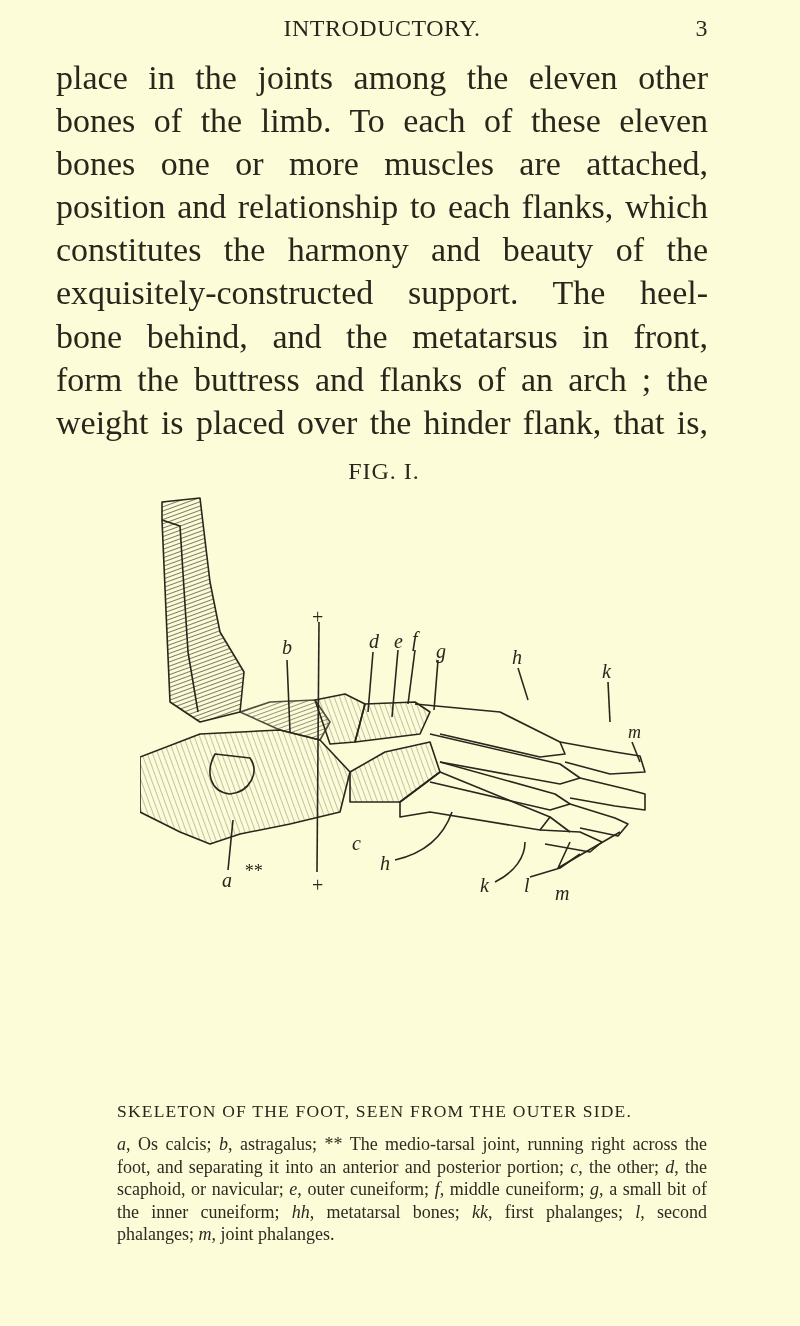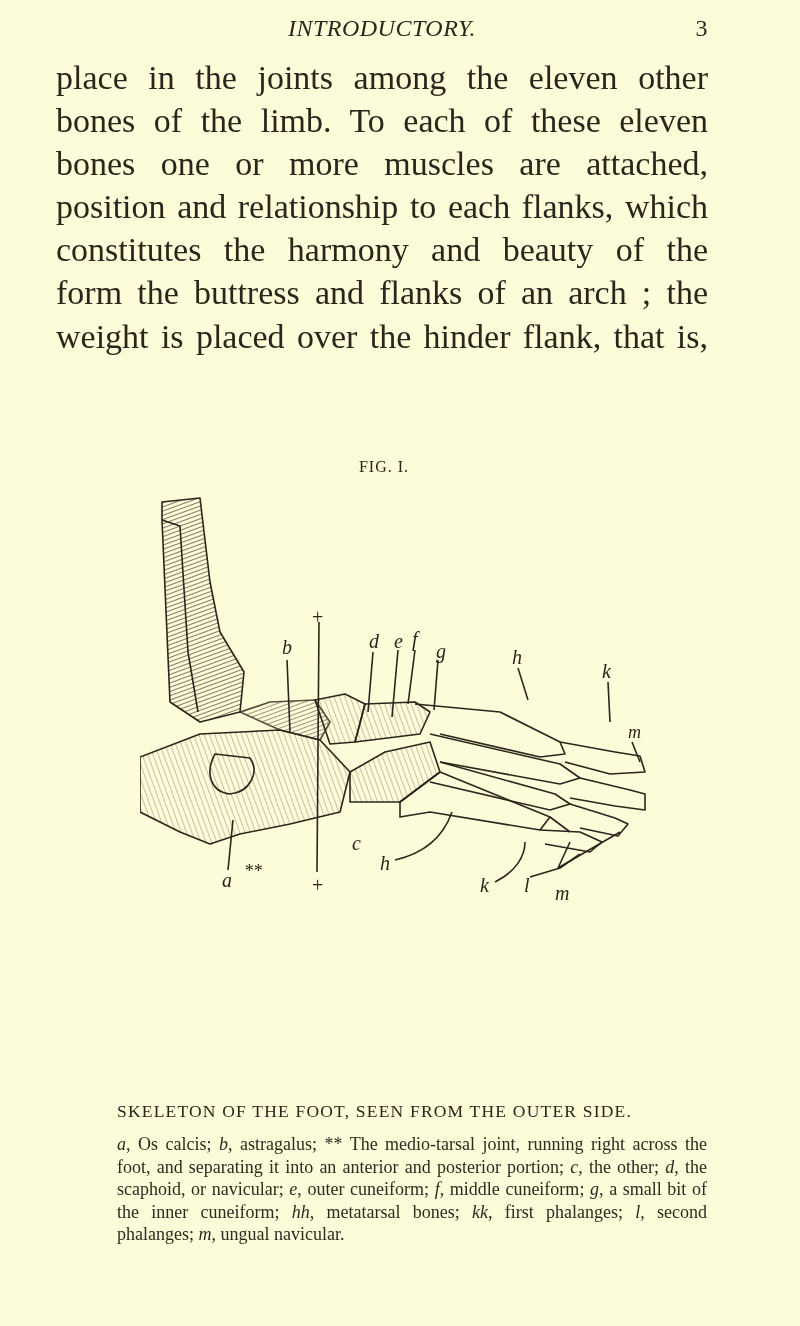--- a/index.html
+++ b/index.html
@@ -8,31 +8,31 @@
     background: #fdfcd9;
     font-family: "Liberation Serif", "DejaVu Serif", serif;
     color: #2a261c;
     position: relative;
   }
   .page { position: absolute; inset: 0; }
   .running-head {
     position: absolute; top: 5px; left: 56px; width: 652px; height: 30px;
     font-size: 24px; letter-spacing: 0.5px;
   }
-  .running-head .title { position: absolute; left: 0; right: 0; text-align: center; top: 10px; font-style: italic; }
+  .running-head .title { position: absolute; left: 0; right: 0; text-align: center; top: 10px; }
   .running-head .pageno { position: absolute; right: 0; top: 10px; }
   .body-text {
     position: absolute; top: 56px; left: 56px; width: 652px;
     font-size: 34px; line-height: 43.1px;
     text-align: justify; text-align-last: justify;
   }
   .body-text .line { display: block; white-space: nowrap; text-align: justify; text-align-last: justify; }
   .fig-title {
     position: absolute; top: 458px; left: 0; width: 768px; text-align: center;
-    font-size: 16px; letter-spacing: 1px;
+    font-size: 24px; letter-spacing: 1px;
   }
   .figure { position: absolute; top: 472px; left: 140px; width: 520px; height: 430px; }
   .fig-label {
     position: absolute; font-style: italic; font-size: 20px;
     font-family: "Liberation Serif", "DejaVu Serif", serif;
   }
   .caption-title {
     position: absolute; top: 1101px; left: 117px; font-size: 17.5px; letter-spacing: 1.2px;
     white-space: nowrap;
   }
@@ -51,20 +51,22 @@
     <span class="title">INTRODUCTORY.</span>
     <span class="pageno">3</span>
   </div>
 
   <div class="body-text">
     <span class="line">place in the joints among the eleven other</span>
     <span class="line">bones of the limb.  To each of these eleven</span>
     <span class="line">bones one or more muscles are attached,</span>
     <span class="line">position and relationship to each flanks, which</span>
     <span class="line">constitutes the harmony and beauty of the</span>
+    <span class="line">exquisitely-constructed support.  The heel-</span>
+    <span class="line">bone behind, and the metatarsus in front,</span>
     <span class="line">form the buttress and flanks of an arch ; the</span>
     <span class="line">weight is placed over the hinder flank, that is,</span>
   </div>
 
   <div class="fig-title">FIG. I.</div>
 
   <div class="figure">
     <svg width="520" height="430" viewBox="0 0 520 430">
       <defs>
         <pattern id="hatch" width="4" height="4" patternUnits="userSpaceOnUse" patternTransform="rotate(70)">
@@ -141,16 +143,16 @@
     <i>b</i>, <span>astragalus</span>;
     <span>**</span> <span>The medio-tarsal joint, running right across the foot, and separating it into an anterior and posterior portion</span>;
     <i>c</i>, <span>the other</span>;
     <i>d</i>, <span>the scaphoid, or navicular</span>;
     <i>e</i>, <span>outer cuneiform</span>;
     <i>f</i>, <span>middle cuneiform</span>;
     <i>g</i>, <span>a small bit of the inner cuneiform</span>;
     <i>hh</i>, <span>metatarsal bones</span>;
     <i>kk</i>, <span>first phalanges</span>;
     <i>l</i>, <span>second phalanges</span>;
-    <i>m</i>, <span>ungual navicular.</span>
+    <i>m</i>, <span>joint phalanges.</span>
   </div>
 
 </div>
 
 </body></html>

